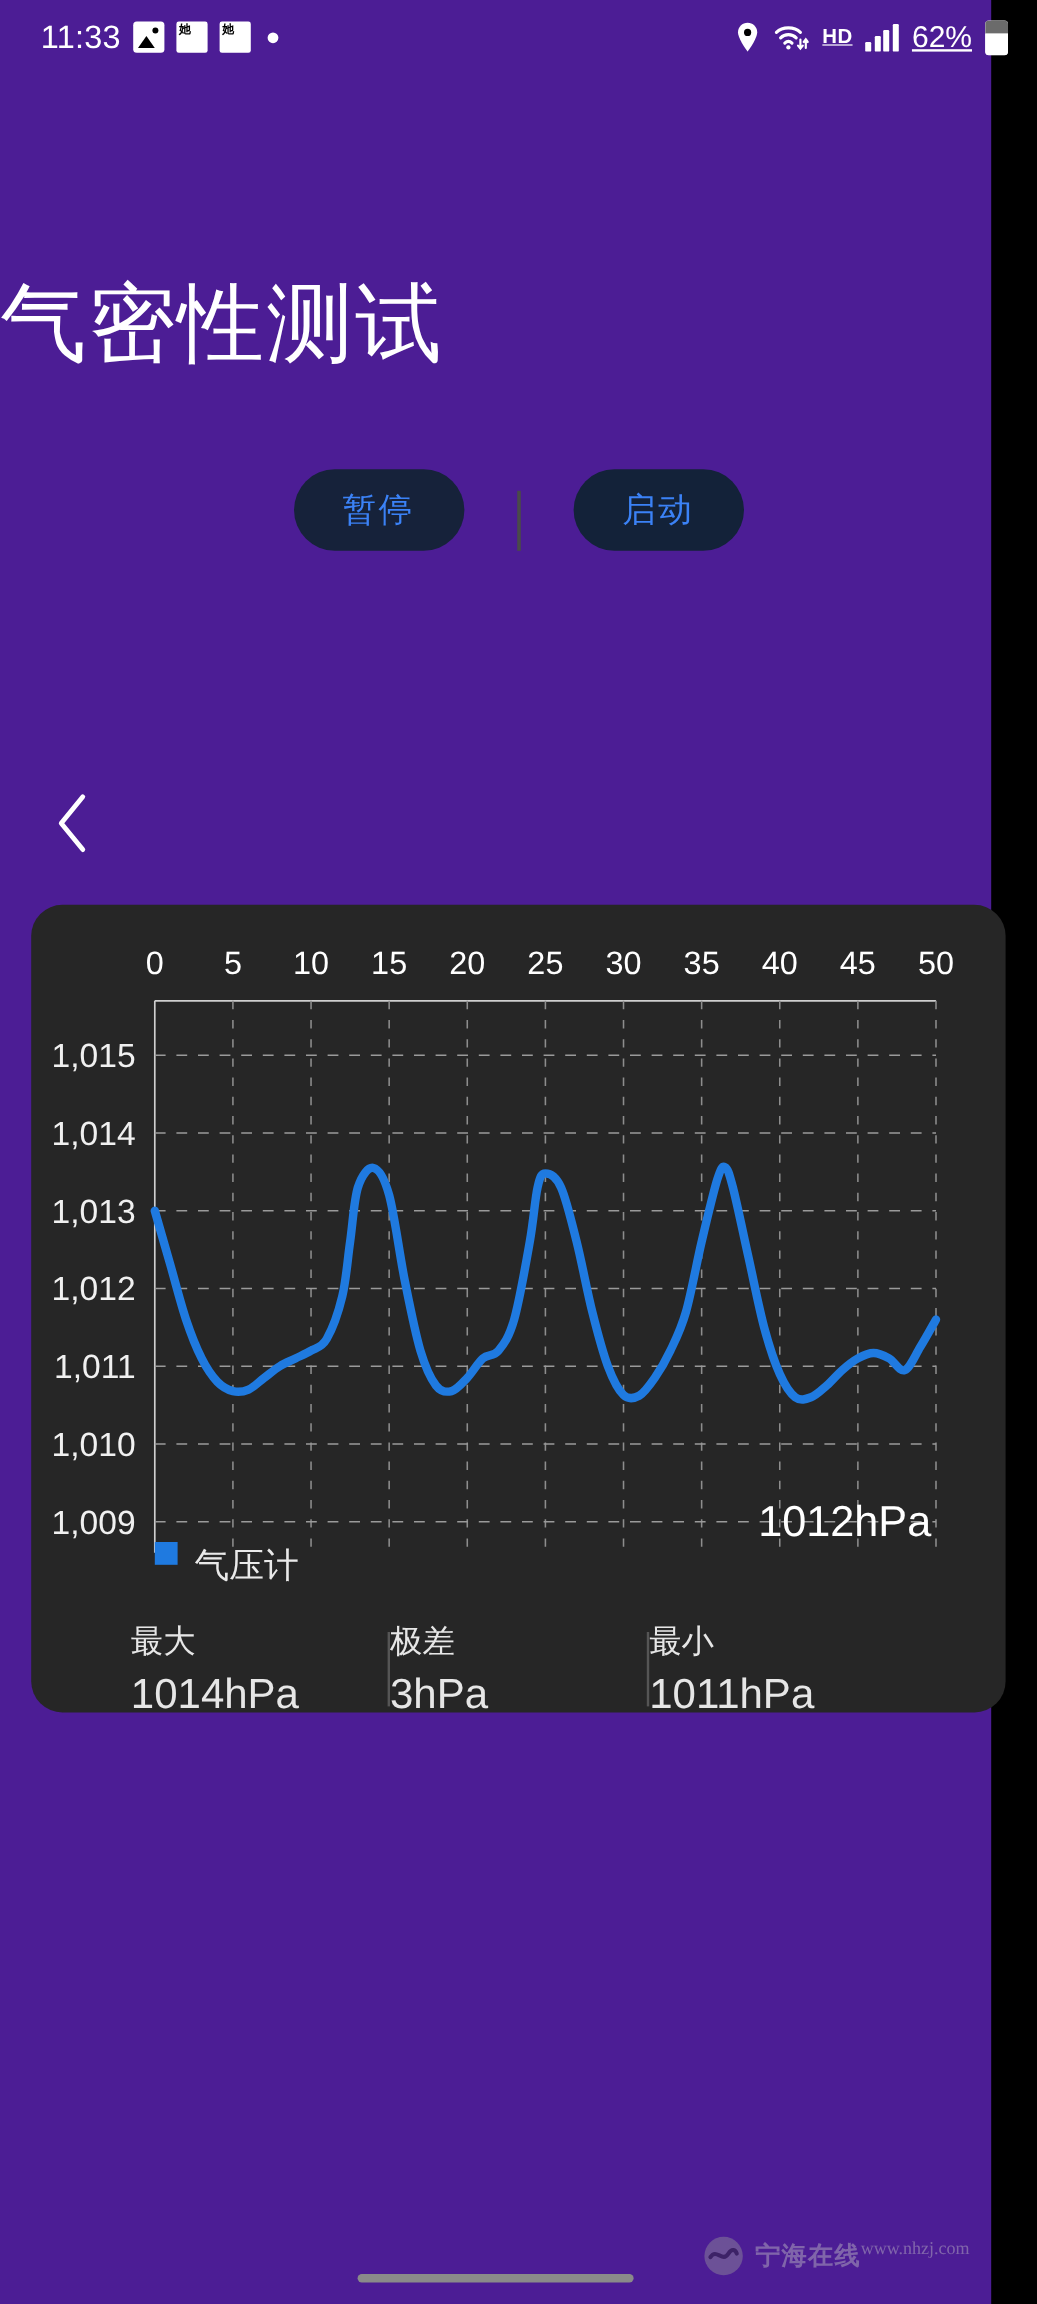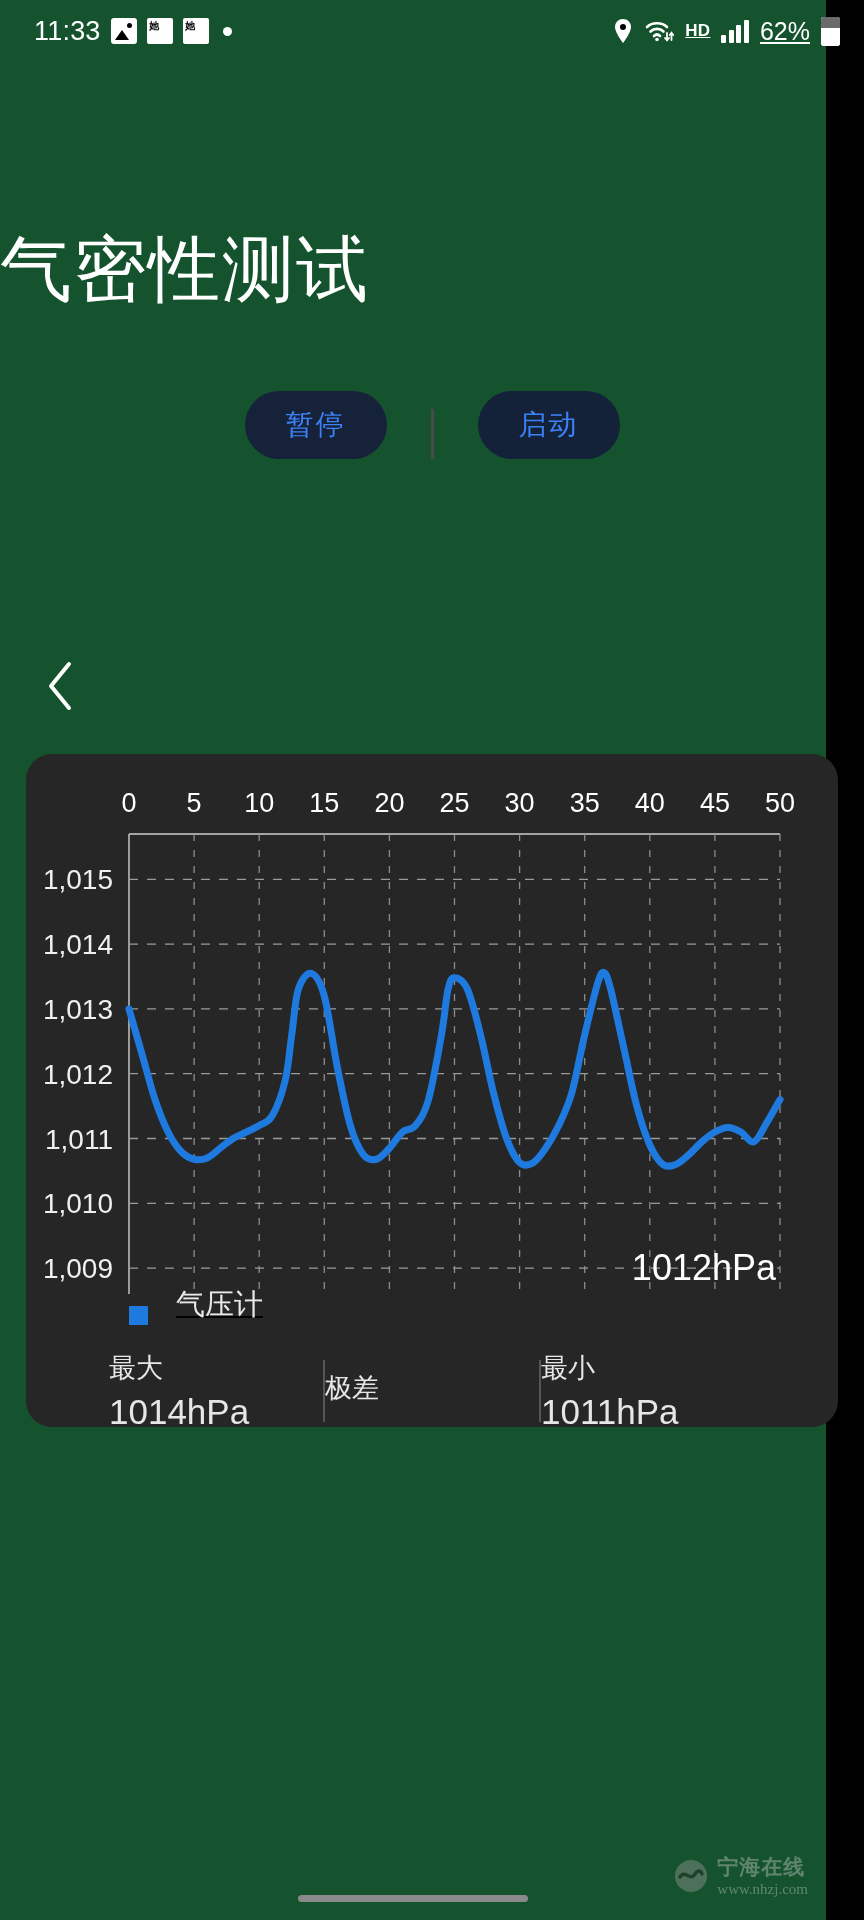--- a/index.html
+++ b/index.html
@@ -2,21 +2,21 @@
 <html><head>
 <meta charset="utf-8">
 <style>
   * { margin:0; padding:0; box-sizing:border-box; }
   html, body {
     width:864px; height:1920px;
     background:#000;
     font-family:"Liberation Sans","DejaVu Sans",sans-serif;
     overflow:hidden;
   }
-  #screen { position:relative; width:826px; height:1920px; background:#14532d; }
+  #screen { position:relative; width:826px; height:1920px; background:#4c1d95; }
 
   
   .statusbar{
     position:absolute; top:0; left:0; width:864px; height:62px;
     display:flex; align-items:center; color:#fff;
   }
   .sb-left{ display:flex; align-items:center; gap:10px; margin-left:34px; }
   .sb-time{ font-size:27px; letter-spacing:.2px; }
   .sb-ic{ width:26px; height:26px; display:inline-block; position:relative; }
   .ic-photo{ background:#fff; border-radius:3px; }
@@ -80,40 +80,40 @@
   
   .card{
     position:absolute; left:26px; top:754px; width:812px; height:673px;
     background:#262626; border-radius:26px;
   }
   .plot-wrap{ position:absolute; left:0; top:0; width:812px; height:560px; }
   .chart-svg{ display:block; }
 
   .legend{
     position:absolute; left:103px; top:531px;
-    display:flex; align-items:flex-end; gap:28px;text-decoration:underline;
+    display:flex; align-items:flex-start; gap:14px;
   }
   .legend-swatch{ width:19px; height:19px; background:#1f7ae0; }
   .legend-label{ color:#e9e9e9; font-size:29px; }
 
   .stats{
     position:absolute; left:0; top:596px; width:812px;
     display:flex; align-items:center; justify-content:center;
   }
   .stat{ width:214px; text-align:left; color:#e6e6e6; }
   .stat-label{ font-size:27px; margin-bottom:6px; }
   .stat-value{ font-size:35px; }
   .stat-div{ width:2px; height:62px; background:#555; }
 
   
   .watermark{
     position:absolute; right:18px; bottom:22px;
     display:flex; align-items:center; gap:8px; opacity:.42;
   }
-  .wm-text{ display:flex; flex-direction:column; color:#c9c9c9; }
+  .wm-text{ display:flex; flex-direction:row; color:#c9c9c9; }
   .wm-cn{ font-size:21px; font-weight:700; letter-spacing:1px; }
   .wm-url{ font-size:15px; font-family:"Liberation Serif","DejaVu Serif",serif; }
 
   
   .nav-handle{
     position:absolute; left:50%; transform:translateX(-50%); bottom:18px;
     width:230px; height:7px; border-radius:4px; background:#8a8a8a;
   }
 </style>
 </head>
@@ -224,20 +224,21 @@
     </div>
 
     <div class="stats">
       <div class="stat">
         <div class="stat-label">最大</div>
         <div class="stat-value">1014hPa</div>
       </div>
       <div class="stat-div"></div>
       <div class="stat">
         <div class="stat-label">极差</div>
+        <div class="stat-value">3hPa</div>
       </div>
       <div class="stat-div"></div>
       <div class="stat">
         <div class="stat-label">最小</div>
         <div class="stat-value">1011hPa</div>
       </div>
     </div>
   </div>
 
   <div class="watermark">

